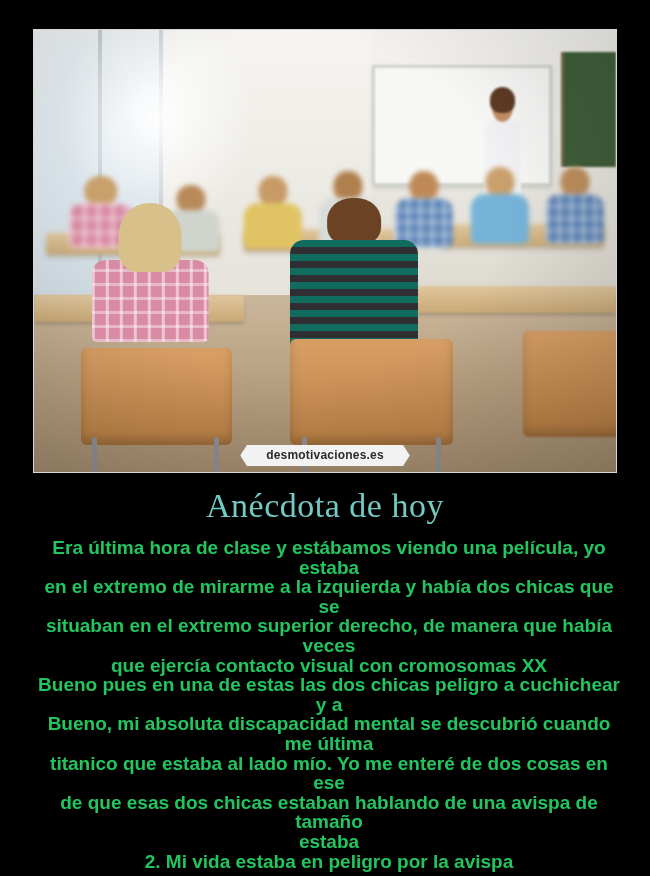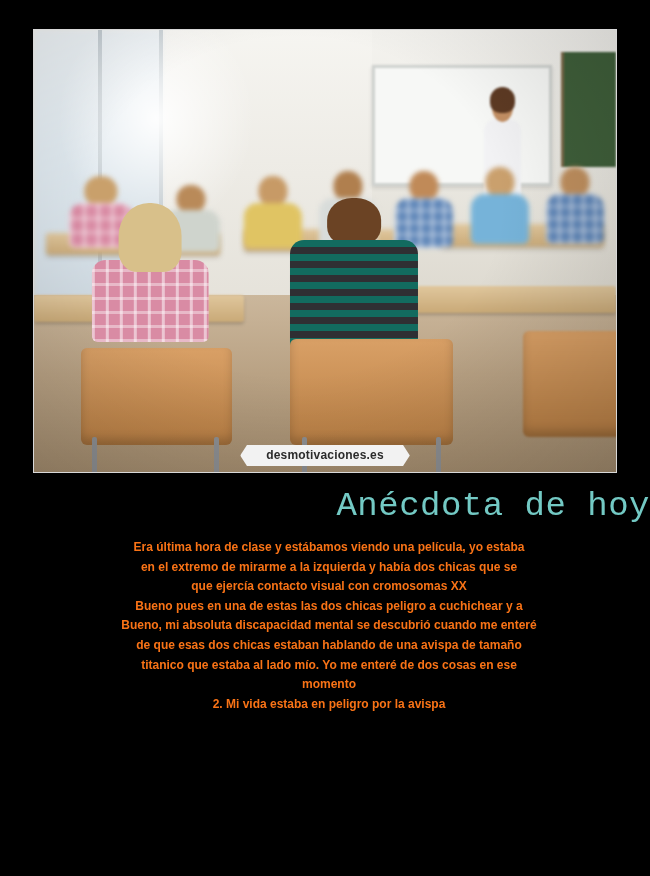--- a/index.html
+++ b/index.html
@@ -170,35 +170,35 @@
     font-weight: bold;
     letter-spacing: .2px;
     border-radius: 2px 2px 2px 2px;
     clip-path: polygon(4% 0, 96% 0, 100% 50%, 96% 100%, 4% 100%, 0 50%);
     white-space: nowrap;
   }
   .title {
     position: absolute;
     left: 0; right: 0;
     top: 487px;
-    text-align: right;
+    text-align: center;
     color: #73c9c4;
-    font-family: Liberation Mono, monospace;
+    font-family: Liberation Serif, serif;
     font-size: 34px;
     letter-spacing: .5px;
   }
   .caption {
     position: absolute;
     left: 35px;
     right: 27px;
     top: 538px;
     text-align: center;
-    color: #f97316;
+    color: #22c55e;
     font-family: "Liberation Sans", sans-serif;
-    font-size: 12px;
+    font-size: 19px;
     line-height: 19.6px;
     font-weight: bold;
   }
   .caption p { margin: 0; }
 </style>
 </head>
 <body>
 
 <div class="poster">
 
@@ -284,22 +284,23 @@
 
       <div class="watermark">desmotivaciones.es</div>
     </div>
   </div>
 
   <div class="title">Anécdota de hoy</div>
 
   <div class="caption">
     <p>Era última hora de clase y estábamos viendo una película, yo estaba</p>
     <p>en el extremo de mirarme a la izquierda y había dos chicas que se</p>
+    <p>situaban en el extremo superior derecho, de manera que había veces</p>
     <p>que ejercía contacto visual con cromosomas XX</p>
     <p>Bueno pues en una de estas las dos chicas peligro a cuchichear y a</p>
-    <p>Bueno, mi absoluta discapacidad mental se descubrió cuando me enteré</p>
+    <p>Bueno, mi absoluta discapacidad mental se descubrió cuando me última</p>
+    <p>titanico que estaba al lado mío. Yo me enteré de dos cosas en ese</p>
     <p>de que esas dos chicas estaban hablando de una avispa de tamaño</p>
-    <p>titanico que estaba al lado mío. Yo me enteré de dos cosas en ese</p>
-    <p>momento</p>
+    <p>estaba</p>
     <p>2. Mi vida estaba en peligro por la avispa</p>
   </div>
 
 </div>
 
 </body></html>

